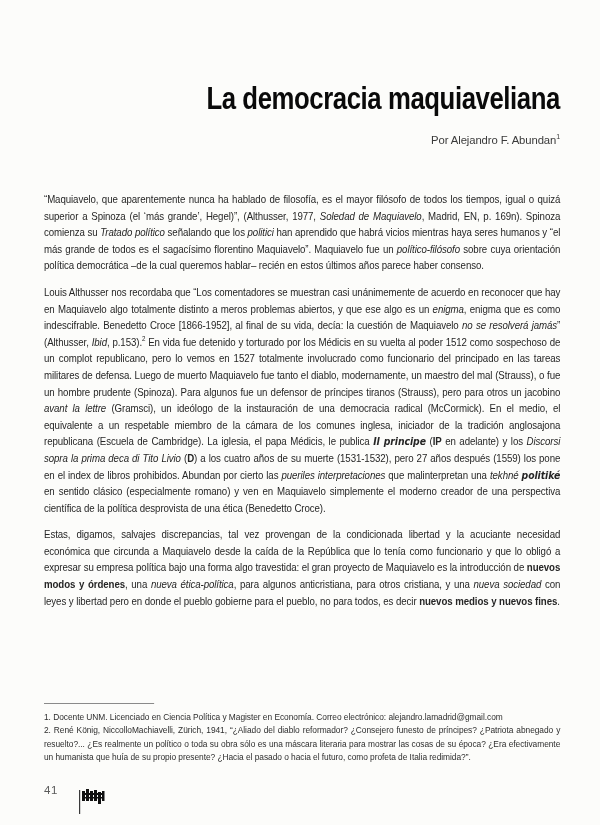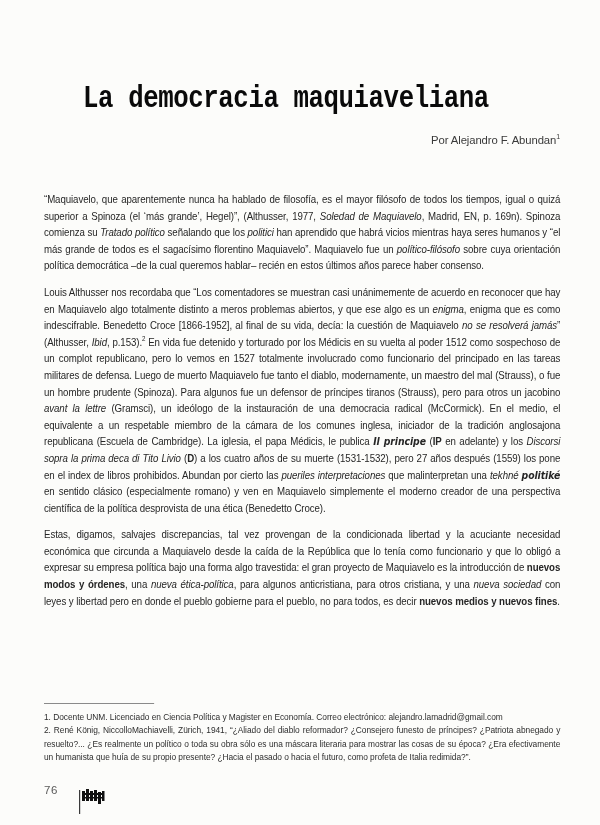--- a/index.html
+++ b/index.html
@@ -8,21 +8,21 @@
     width:600px;height:825px;
     margin:0 auto;
     background:#fcfcfa;
     overflow:hidden;
     font-family:"Liberation Sans",sans-serif;
     color:#222;
   }
   
   .title-row{
     position:absolute;left:0;top:82px;width:560px;
-    font-family:Liberation Mono, monospace;
+    text-align:right;
   }
   .title-row h1{
     display:inline-block;margin:0;
     font-size:31px;line-height:33px;
     font-weight:bold;letter-spacing:-0.5px;
     color:#0a0a0a;
     transform:scaleX(0.83);transform-origin:right center;
     white-space:nowrap;
   }
   .byline-row{
@@ -82,21 +82,21 @@
     </div>
 
   <div class="footnotes">
     <hr class="fn-rule">
     <div>
         <p><span>1. Docente UNM. Licenciado en Ciencia Política y Magister en Economía. Correo electrónico: alejandro.lamadrid@gmail.com</span></p>
         <p><span>2. René König, NiccolloMachiavelli, Zürich, 1941, “¿Aliado del diablo reformador? ¿Consejero funesto de príncipes? ¿Patriota abnegado y resuelto?... ¿Es realmente un político o toda su obra sólo es una máscara literaria para mostrar las cosas de su época? ¿Era efectivamente un humanista que huía de su propio presente? ¿Hacia el pasado o hacia el futuro, como profeta de Italia redimida?”.</span></p>
       </div>
   </div>
 
-  <div class="footer-pagenum">76</div>
+  <div class="footer-pagenum">41</div>
 
   <span class="footer-logo">
     <svg width="32" height="28" viewBox="0 0 32 28" aria-hidden="true">
       <rect x="0" y="3" width="1.2" height="24" fill="#3a3a3a"></rect>
       <rect x="3" y="4" width="3" height="10" fill="#111"></rect>
       <rect x="7" y="2" width="3" height="12" fill="#111"></rect>
       <rect x="11" y="4" width="3" height="10" fill="#111"></rect>
       <rect x="15" y="3" width="3" height="11" fill="#111"></rect>
       <rect x="19" y="5" width="3" height="12" fill="#111"></rect>
       <rect x="23" y="4" width="2.5" height="10" fill="#111"></rect>

